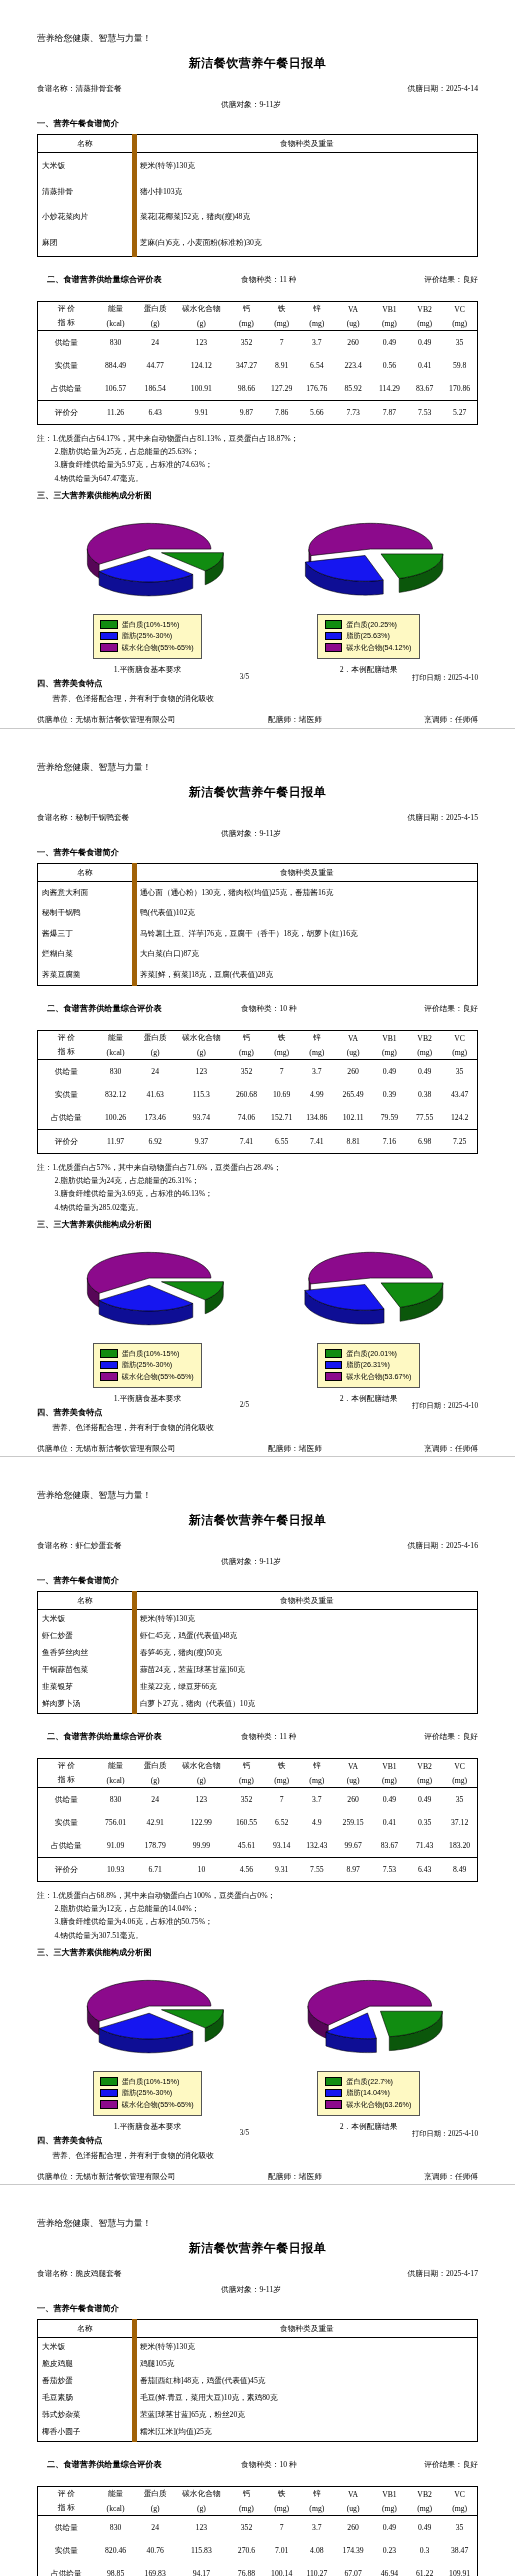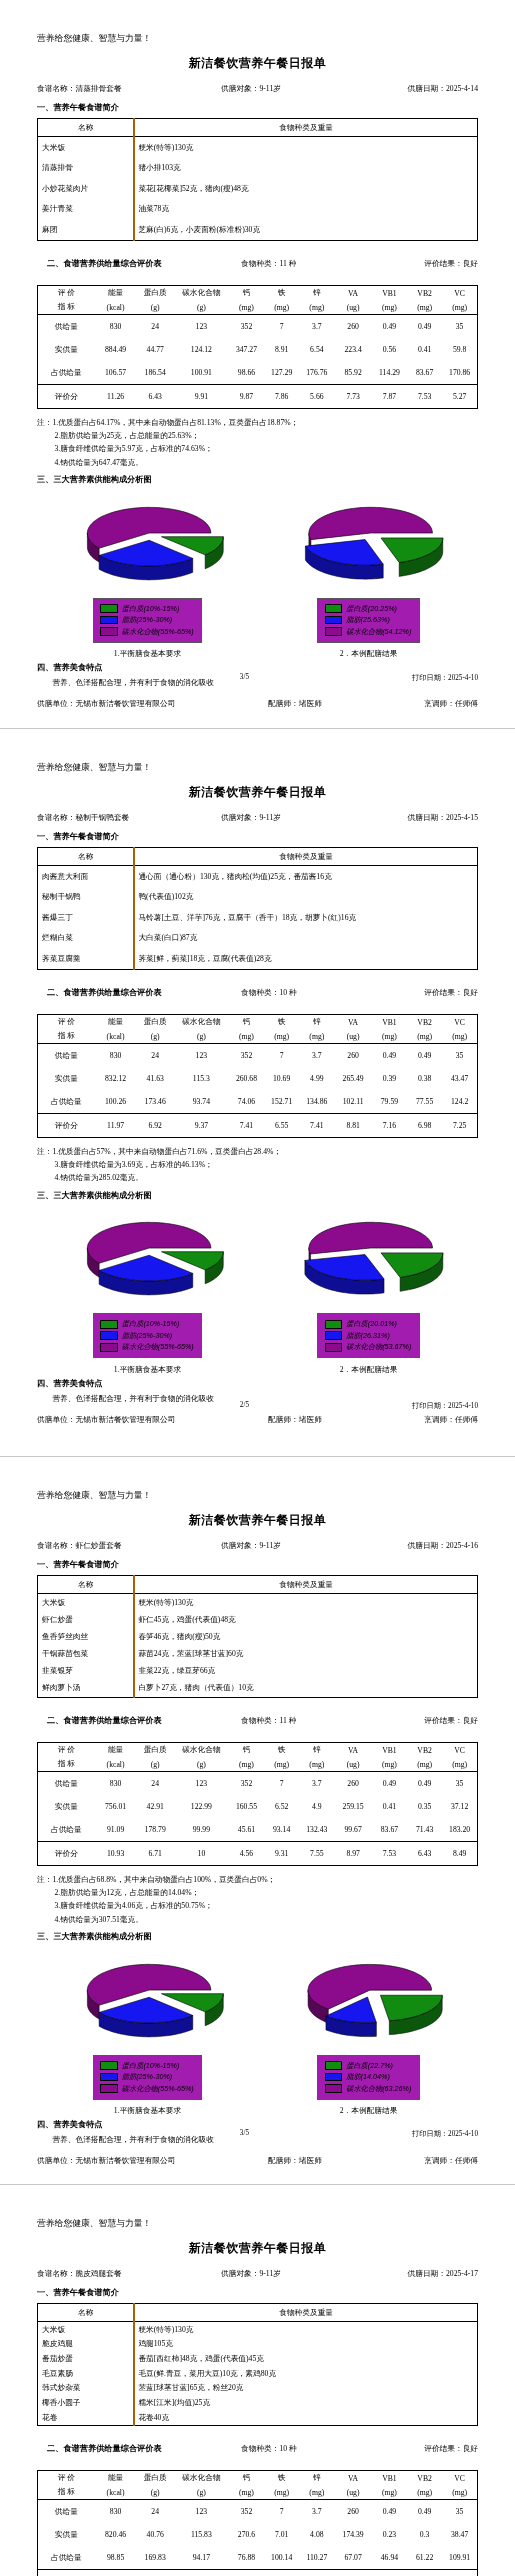--- a/index.html
+++ b/index.html
@@ -3,46 +3,46 @@
 <meta charset="utf-8">
 <style>
   html,body{margin:0;padding:0;background:#ffffff;}
   body{width:515px;font-family:"Liberation Serif","DejaVu Serif",serif;color:#000;}
   .page{width:515px;height:728px;box-sizing:border-box;padding:33px 37px 0;position:relative;background:#fff;overflow:hidden;}
   .page + .page{border-top:0.5px solid #c9c9c9;}
   .slogan{font-size:8.8px;font-weight:normal;margin-bottom:10.3px;}
   .title{font-size:12px;font-weight:bold;text-align:center;margin-bottom:11.3px;letter-spacing:0.5px;}
   .meta-row{display:flex;font-size:7.7px;margin-bottom:8.2px;}
   .meta-recipe{flex:0 0 184px;}
-  .meta-target{flex:1;}
+  .meta-target{flex:1;margin-top:16px;}
   .meta-date{flex:0 0 auto;}
   .sec{font-size:8.2px;font-weight:bold;margin:3.1px 0 5.2px;}
   table{border-collapse:collapse;width:441px;table-layout:fixed;}
   .menu-table{border:1px solid #000;height:123px;margin-bottom:7.2px;}
   .menu-table th{border-bottom:1px solid #000;font-size:7.7px;font-weight:normal;height:15.5px;text-align:center;}
-  .menu-table .c1{border-right:2px solid #a16207;}
+  .menu-table .c1{border-right:5px solid #a16207;}
   .menu-table td{font-size:7.7px;padding:1px 3.1px;text-align:left;vertical-align:middle;}
   .menu-table td.c1{text-align:left;padding-left:4.1px;font-family:Liberation Serif, serif;}
   .sec2row{display:flex;align-items:baseline;font-size:7.7px;margin:5.2px 0 6.2px;}
   .sec2row .sec{margin:10px;}
   .s2a{flex:0 0 184px;}
   .s2b{flex:1;}
   .nut-table{border:1px solid #000;margin-bottom:6.2px;}
   .nut-table th,.nut-table td{font-size:7.7px;font-weight:normal;text-align:center;padding:0;}
   .nut-table thead th{height:14px;}
   .nut-table thead tr:last-child th{border-bottom:1px solid #000;}
   .nut-table tbody td,.nut-table tbody th{height:23px;}
   .nut-table tr.score-row td,.nut-table tr.score-row th{border-top:1px solid #000;height:23px;}
   .notes{font-size:7.7px;line-height:13.4px;margin:3.1px 0 5.2px;}
   .notes .nline{padding-left:17.5px;}
   .notes .nline.first{padding-left:0;}
   .charts{display:flex;width:441px;margin-top:1px;}
   .chart-col{flex:0 0 221px;text-align:center;}
   .chart-col svg{display:block;margin:0 auto;}
-  .legend{display:inline-block;border:1px solid #555;background:#a21caf;padding:3.6px 7.2px 3.6px 6.2px;text-align:center;margin-top:1px;font-style:italic;}
+  .legend{display:inline-block;border:1px solid #555;background:#fef9c3;padding:3.6px 7.2px 3.6px 6.2px;text-align:center;margin-top:1px;}
   .legend-row{display:flex;align-items:center;margin:1.5px 0;}
   .legend-swatch{width:15.5px;height:6.7px;border:0.5px solid #000;margin-right:4.1px;flex:0 0 auto;}
   .legend-label{font-size:7.2px;font-family:"Liberation Sans","DejaVu Sans",sans-serif;}
   .caption{font-size:7.7px;margin-top:6.2px;}
   .feature{font-size:7.7px;margin:2.1px 0 11.3px;text-indent:2em;}
   .unit-row{display:flex;font-size:7.7px;margin-top:3.1px;}
   .u1{flex:0 0 231px;}
   .u2{flex:1;font-family:Liberation Serif, serif;}
   .footer{position:absolute;left:37px;right:37px;bottom:45px;font-size:7.2px;height:10.3px;}
   .pnum{position:absolute;left:46%;}
@@ -79,24 +79,20 @@
           </tr>
           <tr>
             <td class="c1">清蒸排骨</td>
             <td>猪小排103克</td>
           </tr>
           <tr>
             <td class="c1">小炒花菜肉片</td>
             <td>菜花[花椰菜]52克，猪肉(瘦)48克</td>
           </tr>
           <tr>
-            <td class="c1">姜汁青菜</td>
-            <td>油菜78克</td>
-          </tr>
-          <tr>
             <td class="c1">麻团</td>
             <td>芝麻(白)6克，小麦面粉(标准粉)30克</td>
           </tr>
         </tbody>
     </table>
     <div class="sec2row">
       <span class="sec s2a">二、食谱营养供给量综合评价表</span>
       <span class="s2b"><span>食物种类：</span><span>11</span><span> 种</span></span>
       <span><span>评价结果：</span><span>良好</span></span>
     </div>
@@ -401,20 +397,21 @@
             <td>7.41</td>
             <td>8.81</td>
             <td>7.16</td>
             <td>6.98</td>
             <td>7.25</td>
           </tr>
         </tbody>
     </table>
     <div class="notes">
         <div class="nline first">注：1.优质蛋白占57%，其中来自动物蛋白占71.6%，豆类蛋白占28.4%；</div>
+        <div class="nline">2.脂肪供给量为24克，占总能量的26.31%；</div>
         <div class="nline">3.膳食纤维供给量为3.69克，占标准的46.13%；</div>
         <div class="nline">4.钠供给量为285.02毫克。</div>
       </div>
     <div class="sec">三、三大营养素供能构成分析图</div>
     <div class="charts">
       <div class="chart-col">
         <svg width="175" height="106" viewBox="0 0 340 205">
             <path d="M76.1,110.7L72.7,108.7L69.6,106.6L66.7,104.4L64.1,102.2L61.7,99.9L59.6,97.6L57.9,95.2L56.3,92.8L55.1,90.4L54.2,87.9L53.6,85.5L53.2,83.0L53.2,80.5L53.2,107.5L53.2,110.0L53.6,112.5L54.2,114.9L55.1,117.4L56.3,119.8L57.9,122.2L59.6,124.6L61.7,126.9L64.1,129.2L66.7,131.4L69.6,133.6L72.7,135.7L76.1,137.7Z" fill="#570657" stroke="#000" stroke-width="1"></path>
             <path d="M173.1,81.3L76.1,110.7L72.7,108.7L69.6,106.6L66.7,104.4L64.1,102.2L61.7,99.9L59.6,97.6L57.9,95.2L56.3,92.8L55.1,90.4L54.2,87.9L53.6,85.5L53.2,83.0L53.2,80.5L53.4,78.0L53.9,75.6L54.8,73.1L55.9,70.7L57.3,68.3L59.0,65.9L61.0,63.5L63.3,61.3L65.8,59.0L68.6,56.8L71.6,54.7L74.9,52.6L78.4,50.6L82.2,48.7L86.2,46.9L90.4,45.1L94.8,43.5L99.4,41.9L104.2,40.4L109.2,39.0L114.3,37.8L119.6,36.6L124.9,35.5L130.5,34.6L136.1,33.8L141.8,33.1L147.5,32.5L153.4,32.0L159.3,31.7L165.2,31.4L171.2,31.3L177.1,31.4L183.1,31.5L189.0,31.8L194.9,32.2L200.7,32.7L206.4,33.3L212.1,34.0L217.7,34.9L223.2,35.9L228.5,37.0L233.7,38.2L238.8,39.5L243.7,40.9L248.4,42.4L252.9,44.0L257.3,45.7L261.4,47.5L265.4,49.3L269.0,51.3L272.5,53.3L275.7,55.4L278.7,57.5L281.4,59.7L283.8,62.0L286.0,64.3L287.9,66.7L289.5,69.1L290.8,71.5L291.8,73.9L292.6,76.4L293.0,78.9L293.1,81.3Z" fill="#8c0a8c" stroke="#000" stroke-width="1.2"></path>
             <path d="M258.0,130.5L253.7,132.2L249.2,133.8L244.5,135.4L239.7,136.8L234.7,138.1L229.5,139.3L224.2,140.4L218.8,141.4L213.3,142.3L207.6,143.1L201.9,143.7L196.1,144.2L190.3,144.7L184.4,144.9L178.5,145.1L172.6,145.2L166.7,145.1L160.8,144.9L154.9,144.6L149.0,144.1L143.3,143.6L137.6,142.9L132.0,142.1L126.4,141.2L121.1,140.2L115.8,139.1L110.6,137.9L105.7,136.5L100.9,135.1L96.2,133.5L91.8,131.9L87.5,130.2L83.5,128.4L79.6,126.5L76.0,124.6L76.0,151.6L79.6,153.5L83.5,155.4L87.5,157.2L91.8,158.9L96.2,160.5L100.9,162.1L105.7,163.5L110.6,164.9L115.8,166.1L121.1,167.2L126.4,168.2L132.0,169.1L137.6,169.9L143.3,170.6L149.0,171.1L154.9,171.6L160.8,171.9L166.7,172.1L172.6,172.2L178.5,172.1L184.4,171.9L190.3,171.7L196.1,171.2L201.9,170.7L207.6,170.1L213.3,169.3L218.8,168.4L224.2,167.4L229.5,166.3L234.7,165.1L239.7,163.8L244.5,162.4L249.2,160.8L253.7,159.2L258.0,157.5Z" fill="#0e0e95" stroke="#000" stroke-width="1"></path>
@@ -720,24 +717,20 @@
             <td>毛豆(鲜.青豆，菜用大豆)10克，素鸡80克</td>
           </tr>
           <tr>
             <td class="c1">韩式炒杂菜</td>
             <td>苤蓝[球茎甘蓝]65克，粉丝20克</td>
           </tr>
           <tr>
             <td class="c1">椰香小圆子</td>
             <td>糯米[江米](均值)25克</td>
           </tr>
-          <tr>
-            <td class="c1">花卷</td>
-            <td>花卷40克</td>
-          </tr>
         </tbody>
     </table>
     <div class="sec2row">
       <span class="sec s2a">二、食谱营养供给量综合评价表</span>
       <span class="s2b"><span>食物种类：</span><span>10</span><span> 种</span></span>
       <span><span>评价结果：</span><span>良好</span></span>
     </div>
     <table class="nut-table">
       <colgroup>
         <col style="width:13%">

